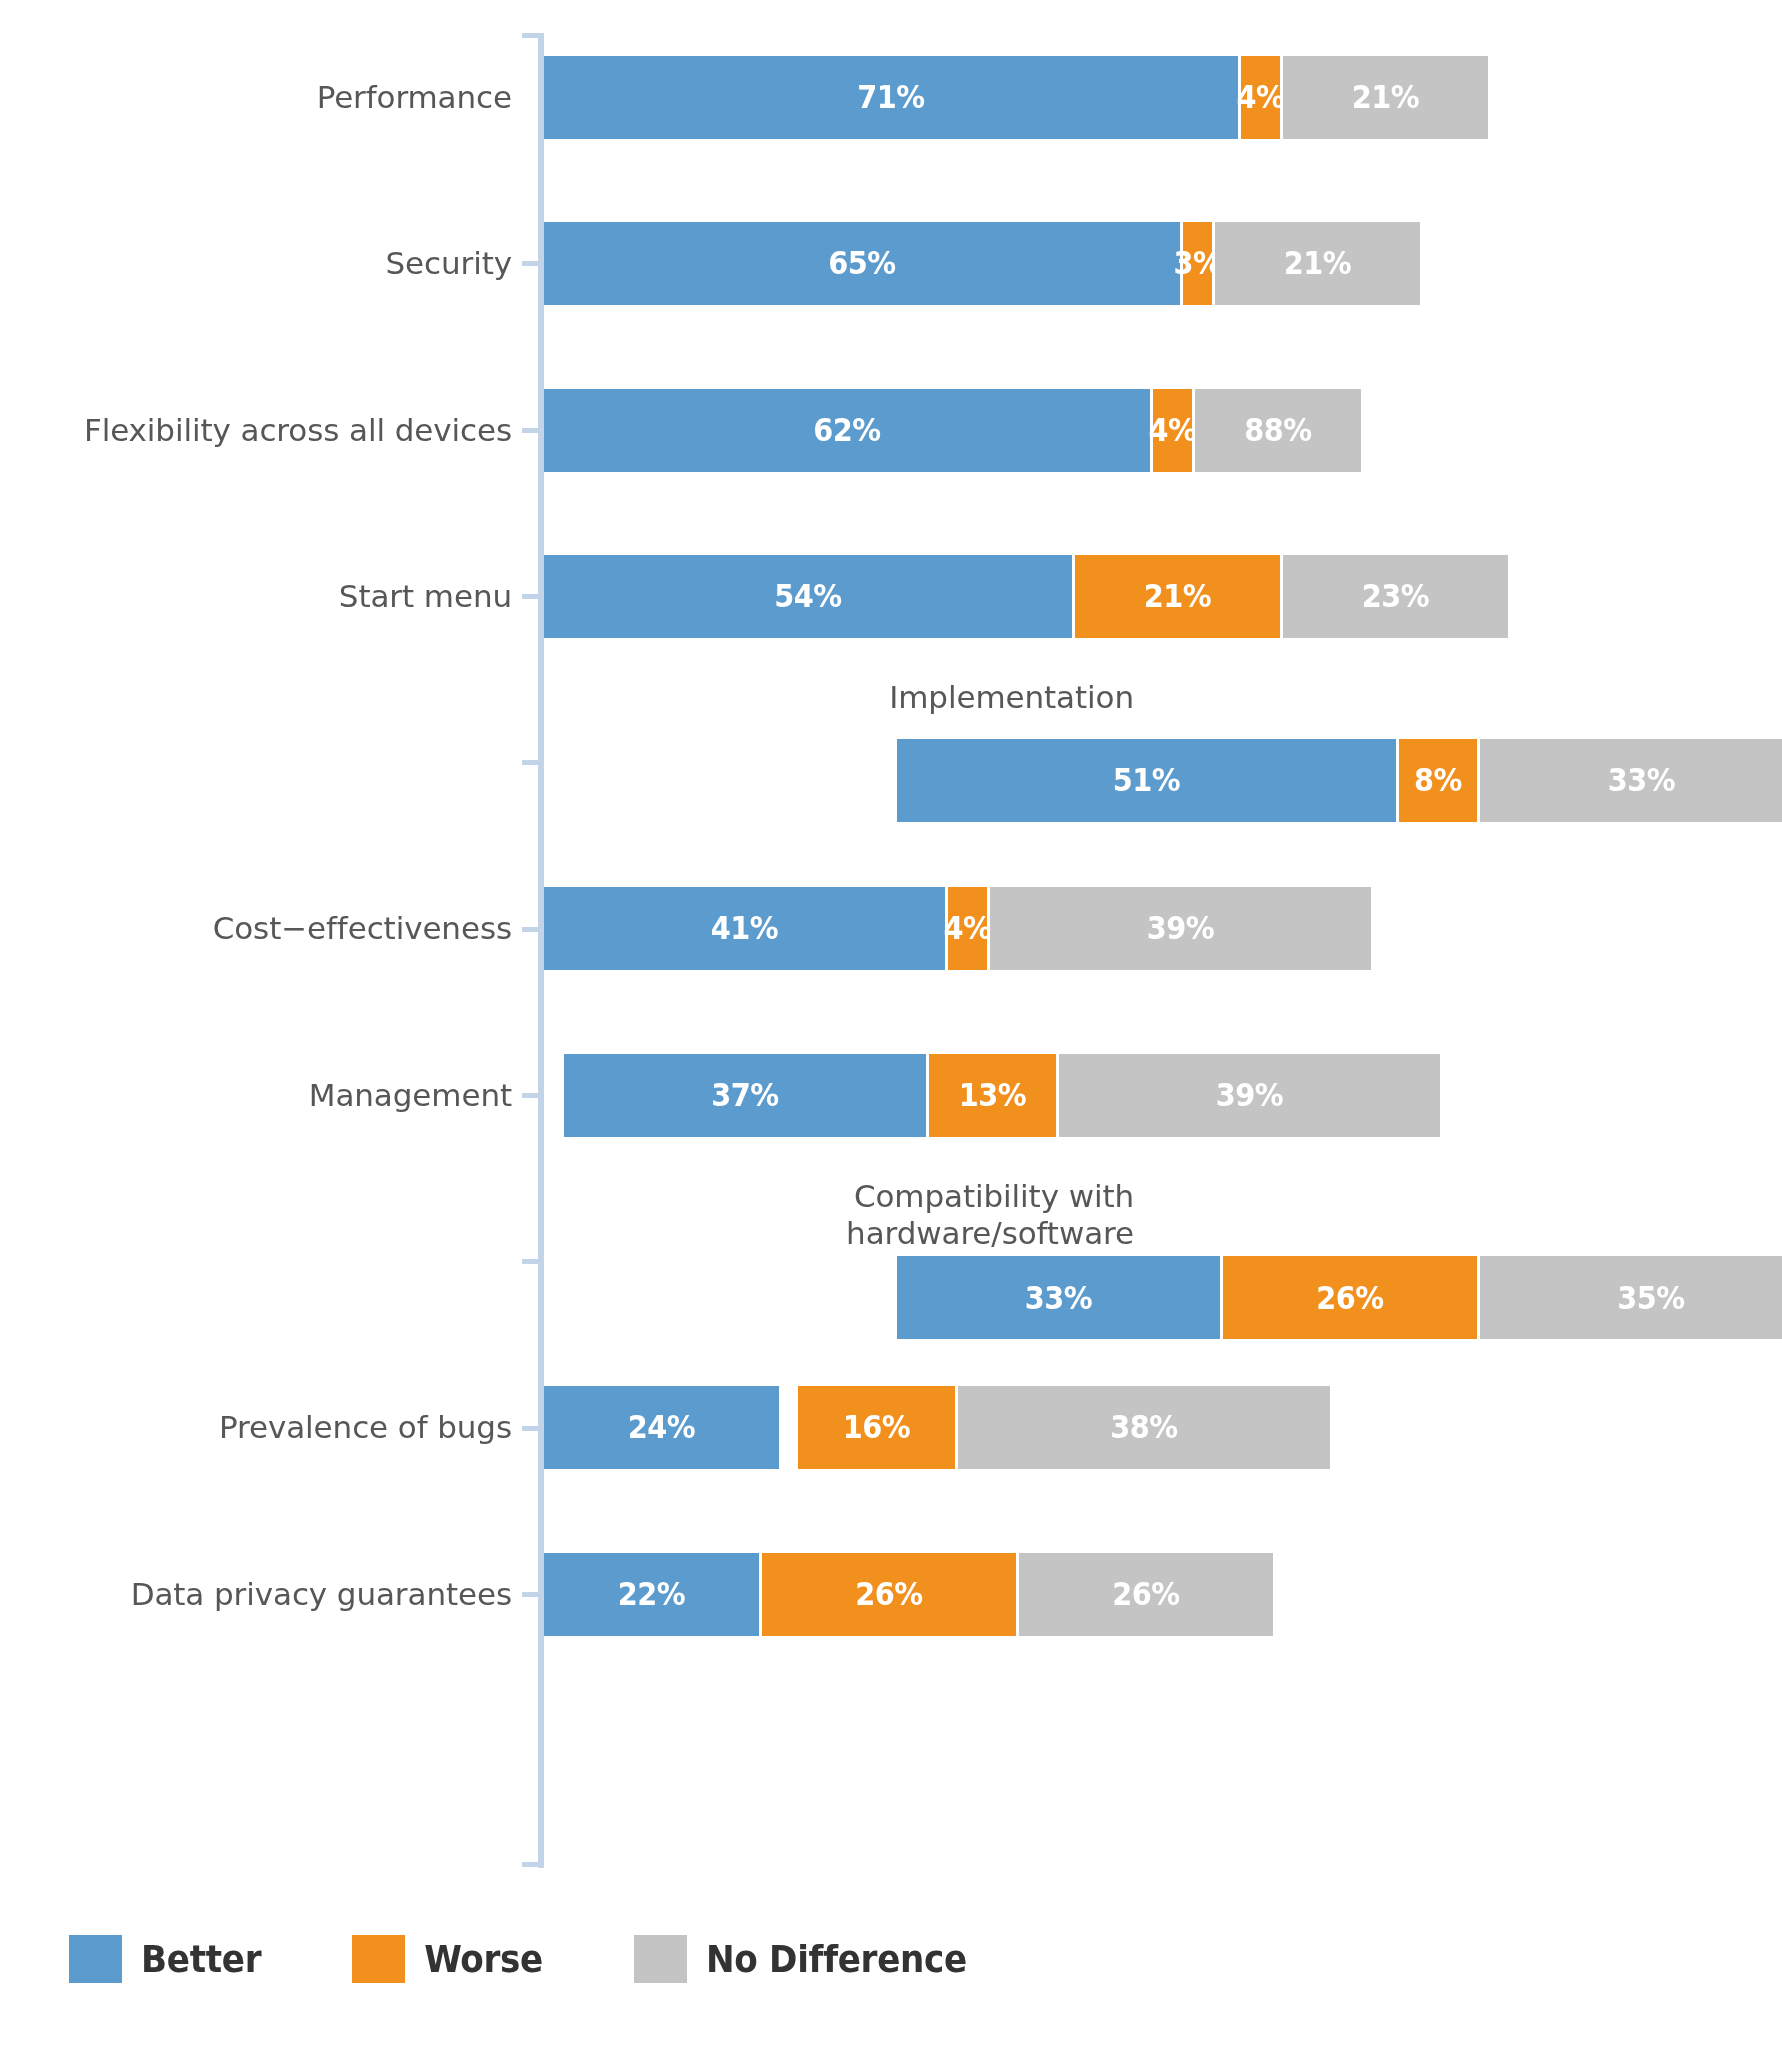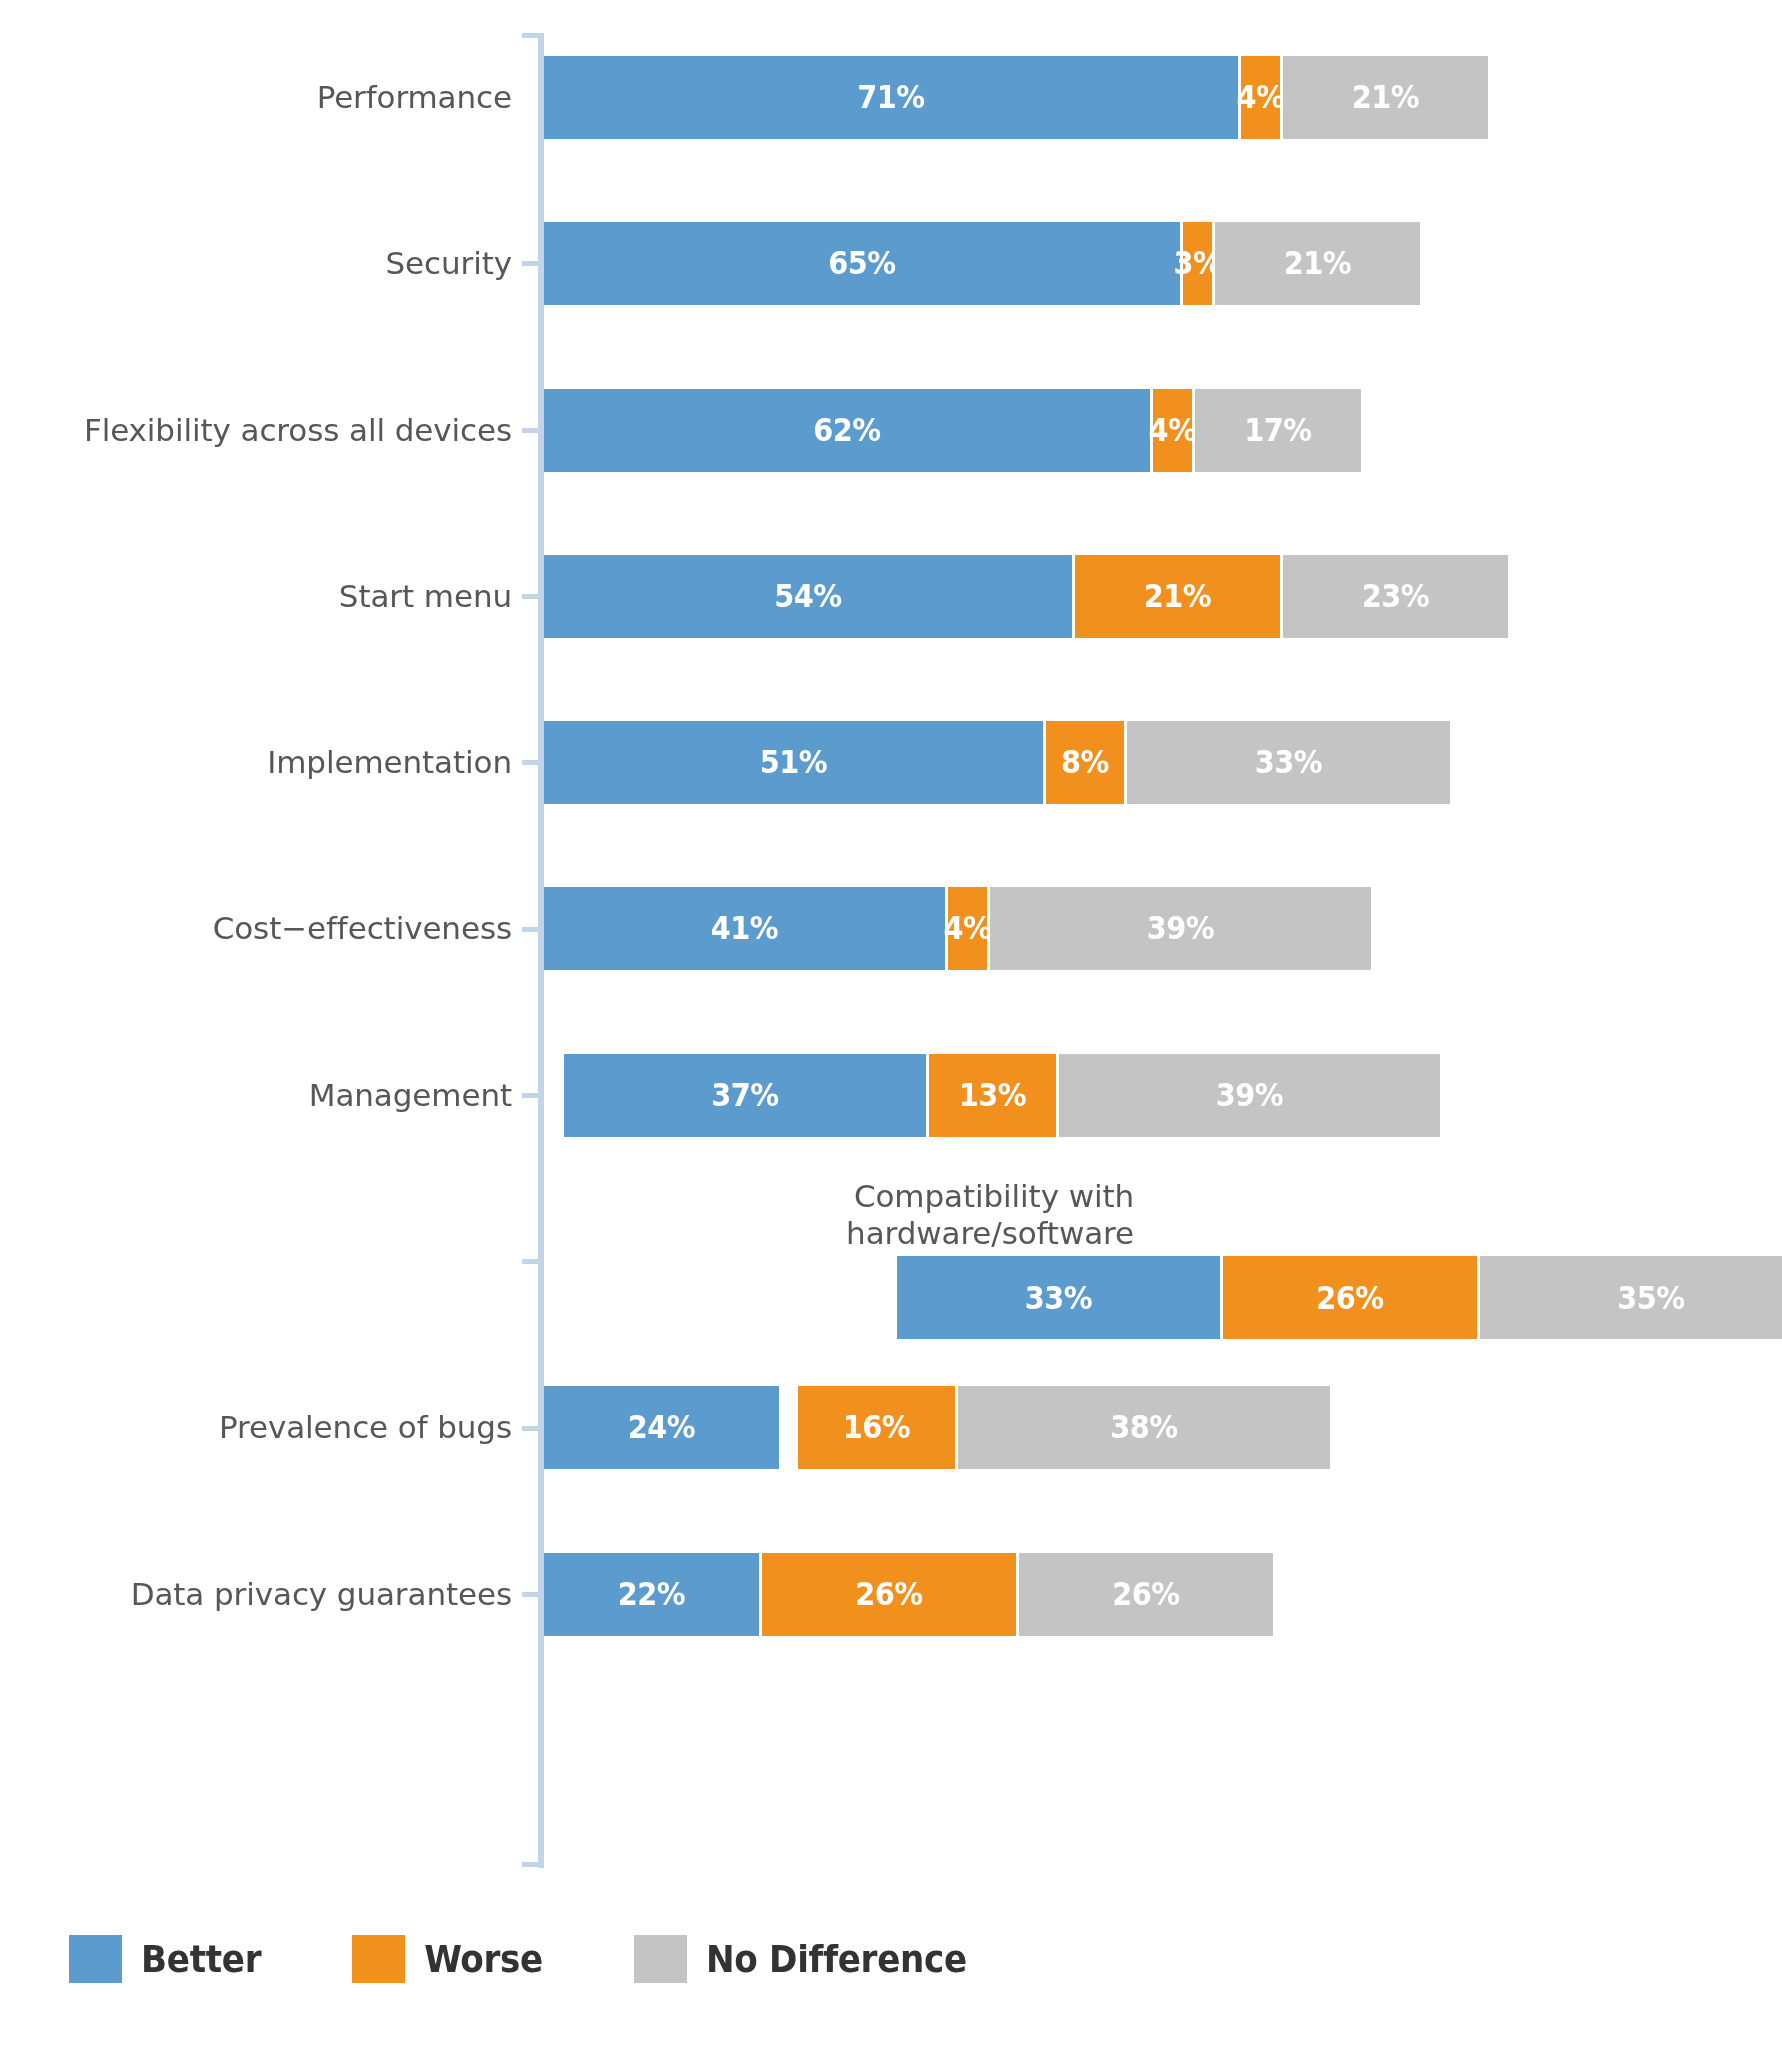--- a/index.html
+++ b/index.html
@@ -198,42 +198,42 @@
           <div class="cat-label">Flexibility across all devices</div>
           <div class="bar-wrap">
             <div class="bar">
               <div class="seg better" style="width: 606px;">
                 <span class="seg-label">62%</span>
               </div>
               <div class="seg worse" style="width: 39px;">
                 <span class="seg-label">4%</span>
               </div>
               <div class="seg nodiff" style="width: 166px;">
-                <span class="seg-label">17%</span>
+                <span class="seg-label">88%</span>
               </div>
             </div>
           </div>
         </div>
         <div class="row" style="top: 513px;">
           <div class="cat-label">Start menu</div>
           <div class="bar-wrap">
             <div class="bar">
               <div class="seg better" style="width: 528px;">
                 <span class="seg-label">54%</span>
               </div>
               <div class="seg worse" style="width: 205px;">
                 <span class="seg-label">21%</span>
               </div>
               <div class="seg nodiff" style="width: 225px;">
                 <span class="seg-label">23%</span>
               </div>
             </div>
           </div>
         </div>
-        <div class="row" style="top: 679px;">
+        <div class="row" style="top: 679px; flex-direction: column;">
           <div class="cat-label">Implementation</div>
           <div class="bar-wrap">
             <div class="bar">
               <div class="seg better" style="width: 499px;">
                 <span class="seg-label">51%</span>
               </div>
               <div class="seg worse" style="width: 78px;">
                 <span class="seg-label">8%</span>
               </div>
               <div class="seg nodiff" style="width: 323px;">

